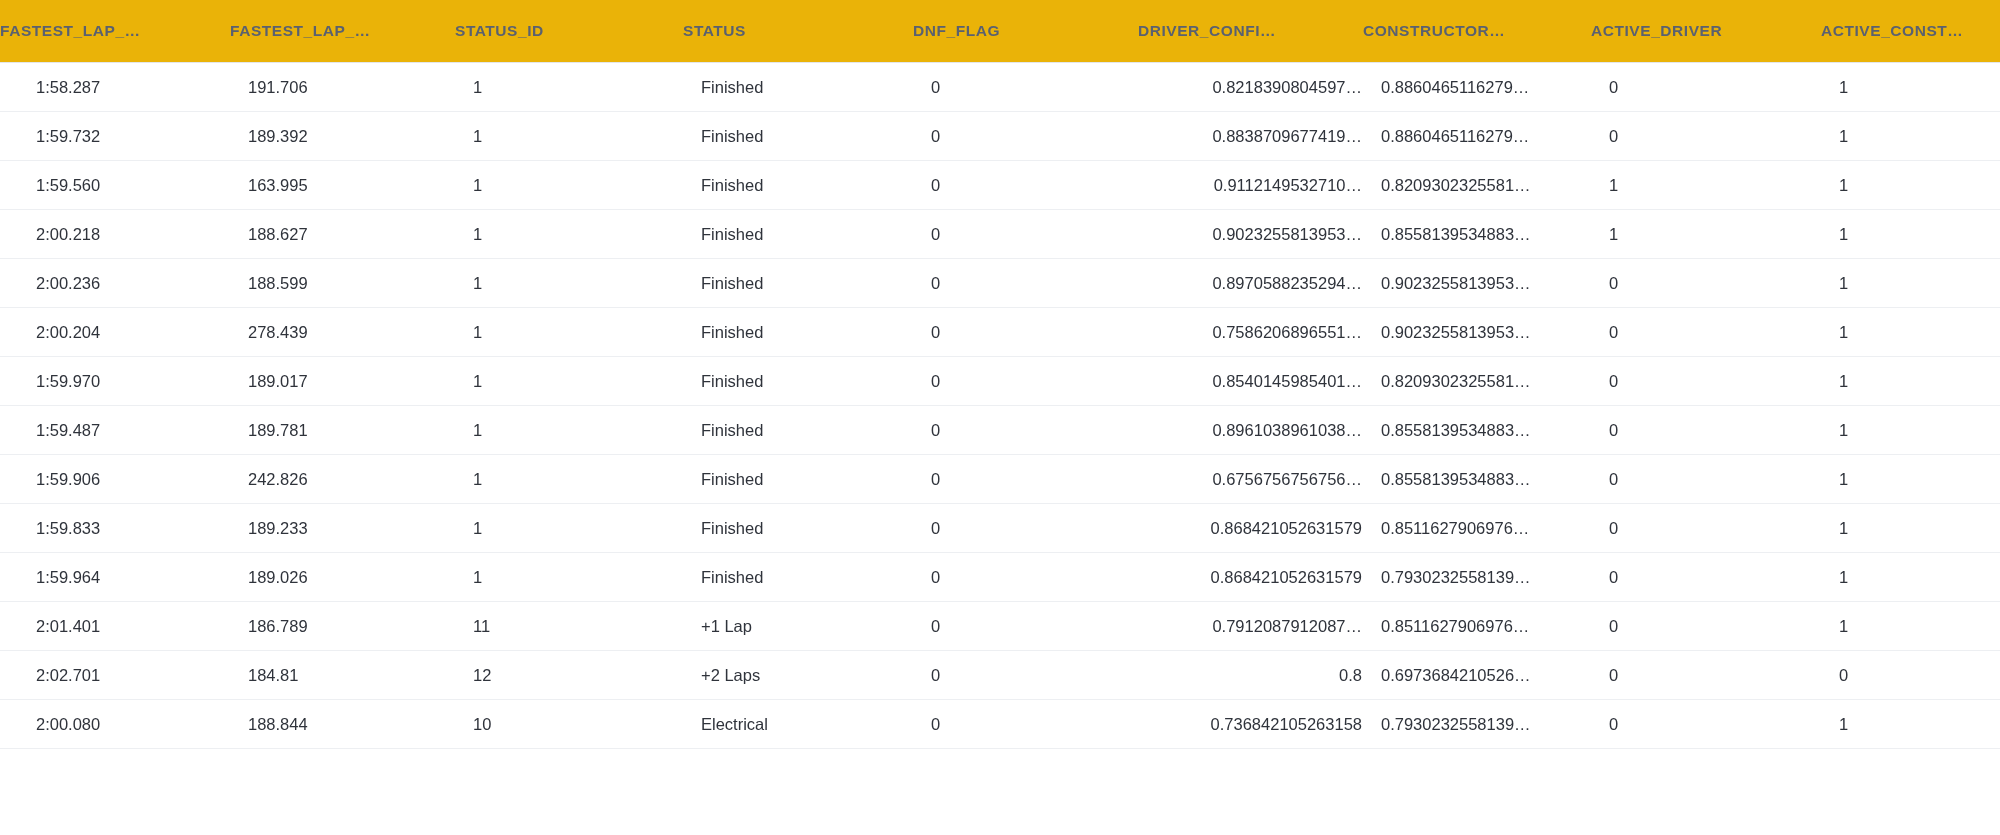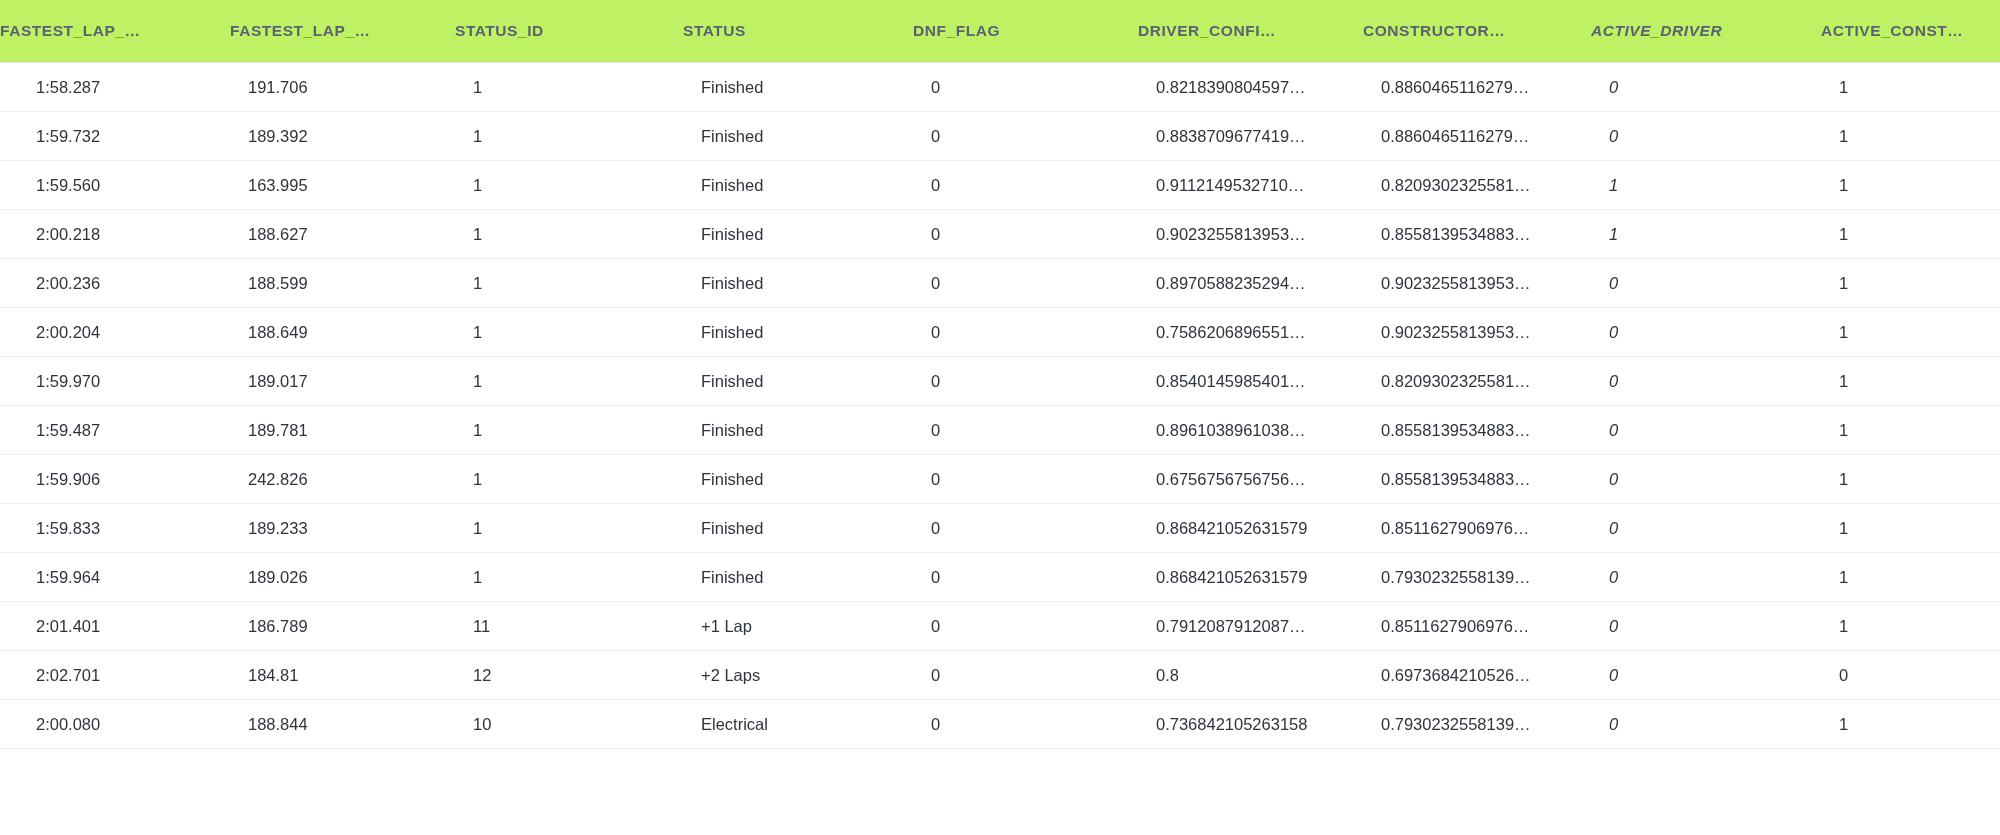--- a/index.html
+++ b/index.html
@@ -28,21 +28,21 @@
   }
   table.data-table thead th {
     text-align: left;
     font-size: 15.5px;
     font-weight: 700;
     letter-spacing: 0.55px;
     color: #5a6170;
     padding: 0 0 0 0;
     height: 62px;
     vertical-align: middle;
-    background: #bef264;
+    background: #eab308;
     border-bottom: 1px solid #e3e6ea;
     white-space: nowrap;
     overflow: hidden;
     text-overflow: ellipsis;
   }
   table.data-table tbody td {
     font-size: 16.5px;
     font-weight: 400;
     color: #2f333b;
     height: 46px;
@@ -52,23 +52,23 @@
     overflow: hidden;
     text-overflow: ellipsis;
     background: #ffffff;
   }
   
   .c0 { padding-left: 36px; width: 230px; }
   .c1 { padding-left: 18px; width: 225px; }
   .c2 { padding-left: 18px; width: 228px; }
   .c3 { padding-left: 18px; width: 230px; }
   .c4 { padding-left: 18px; width: 225px; }
-  .c5 { padding-left: 18px; width: 225px; }
+  .c5 { padding-left: 18px; width: 225px; text-align: right; }
   .c6 { padding-left: 18px; width: 228px; }
-  .c7 { padding-left: 18px; width: 230px; font-style: italic; }
+  .c7 { padding-left: 18px; width: 230px; }
   .c8 { padding-left: 18px; width: 179px; }
 
   thead th.c0 { padding-left: 18px; }
   .ellip {
     display: block;
     overflow: hidden;
     text-overflow: ellipsis;
     white-space: nowrap;
   }
 </style>
@@ -159,21 +159,21 @@
           <td class="c2">1</td>
           <td class="c3">Finished</td>
           <td class="c4">0</td>
           <td class="c5">0.8970588235294…</td>
           <td class="c6">0.9023255813953…</td>
           <td class="c7">0</td>
           <td class="c8">1</td>
         </tr>
         <tr>
           <td class="c0">2:00.204</td>
-          <td class="c1">188.649</td>
+          <td class="c1">278.439</td>
           <td class="c2">1</td>
           <td class="c3">Finished</td>
           <td class="c4">0</td>
           <td class="c5">0.7586206896551…</td>
           <td class="c6">0.9023255813953…</td>
           <td class="c7">0</td>
           <td class="c8">1</td>
         </tr>
         <tr>
           <td class="c0">1:59.970</td>

